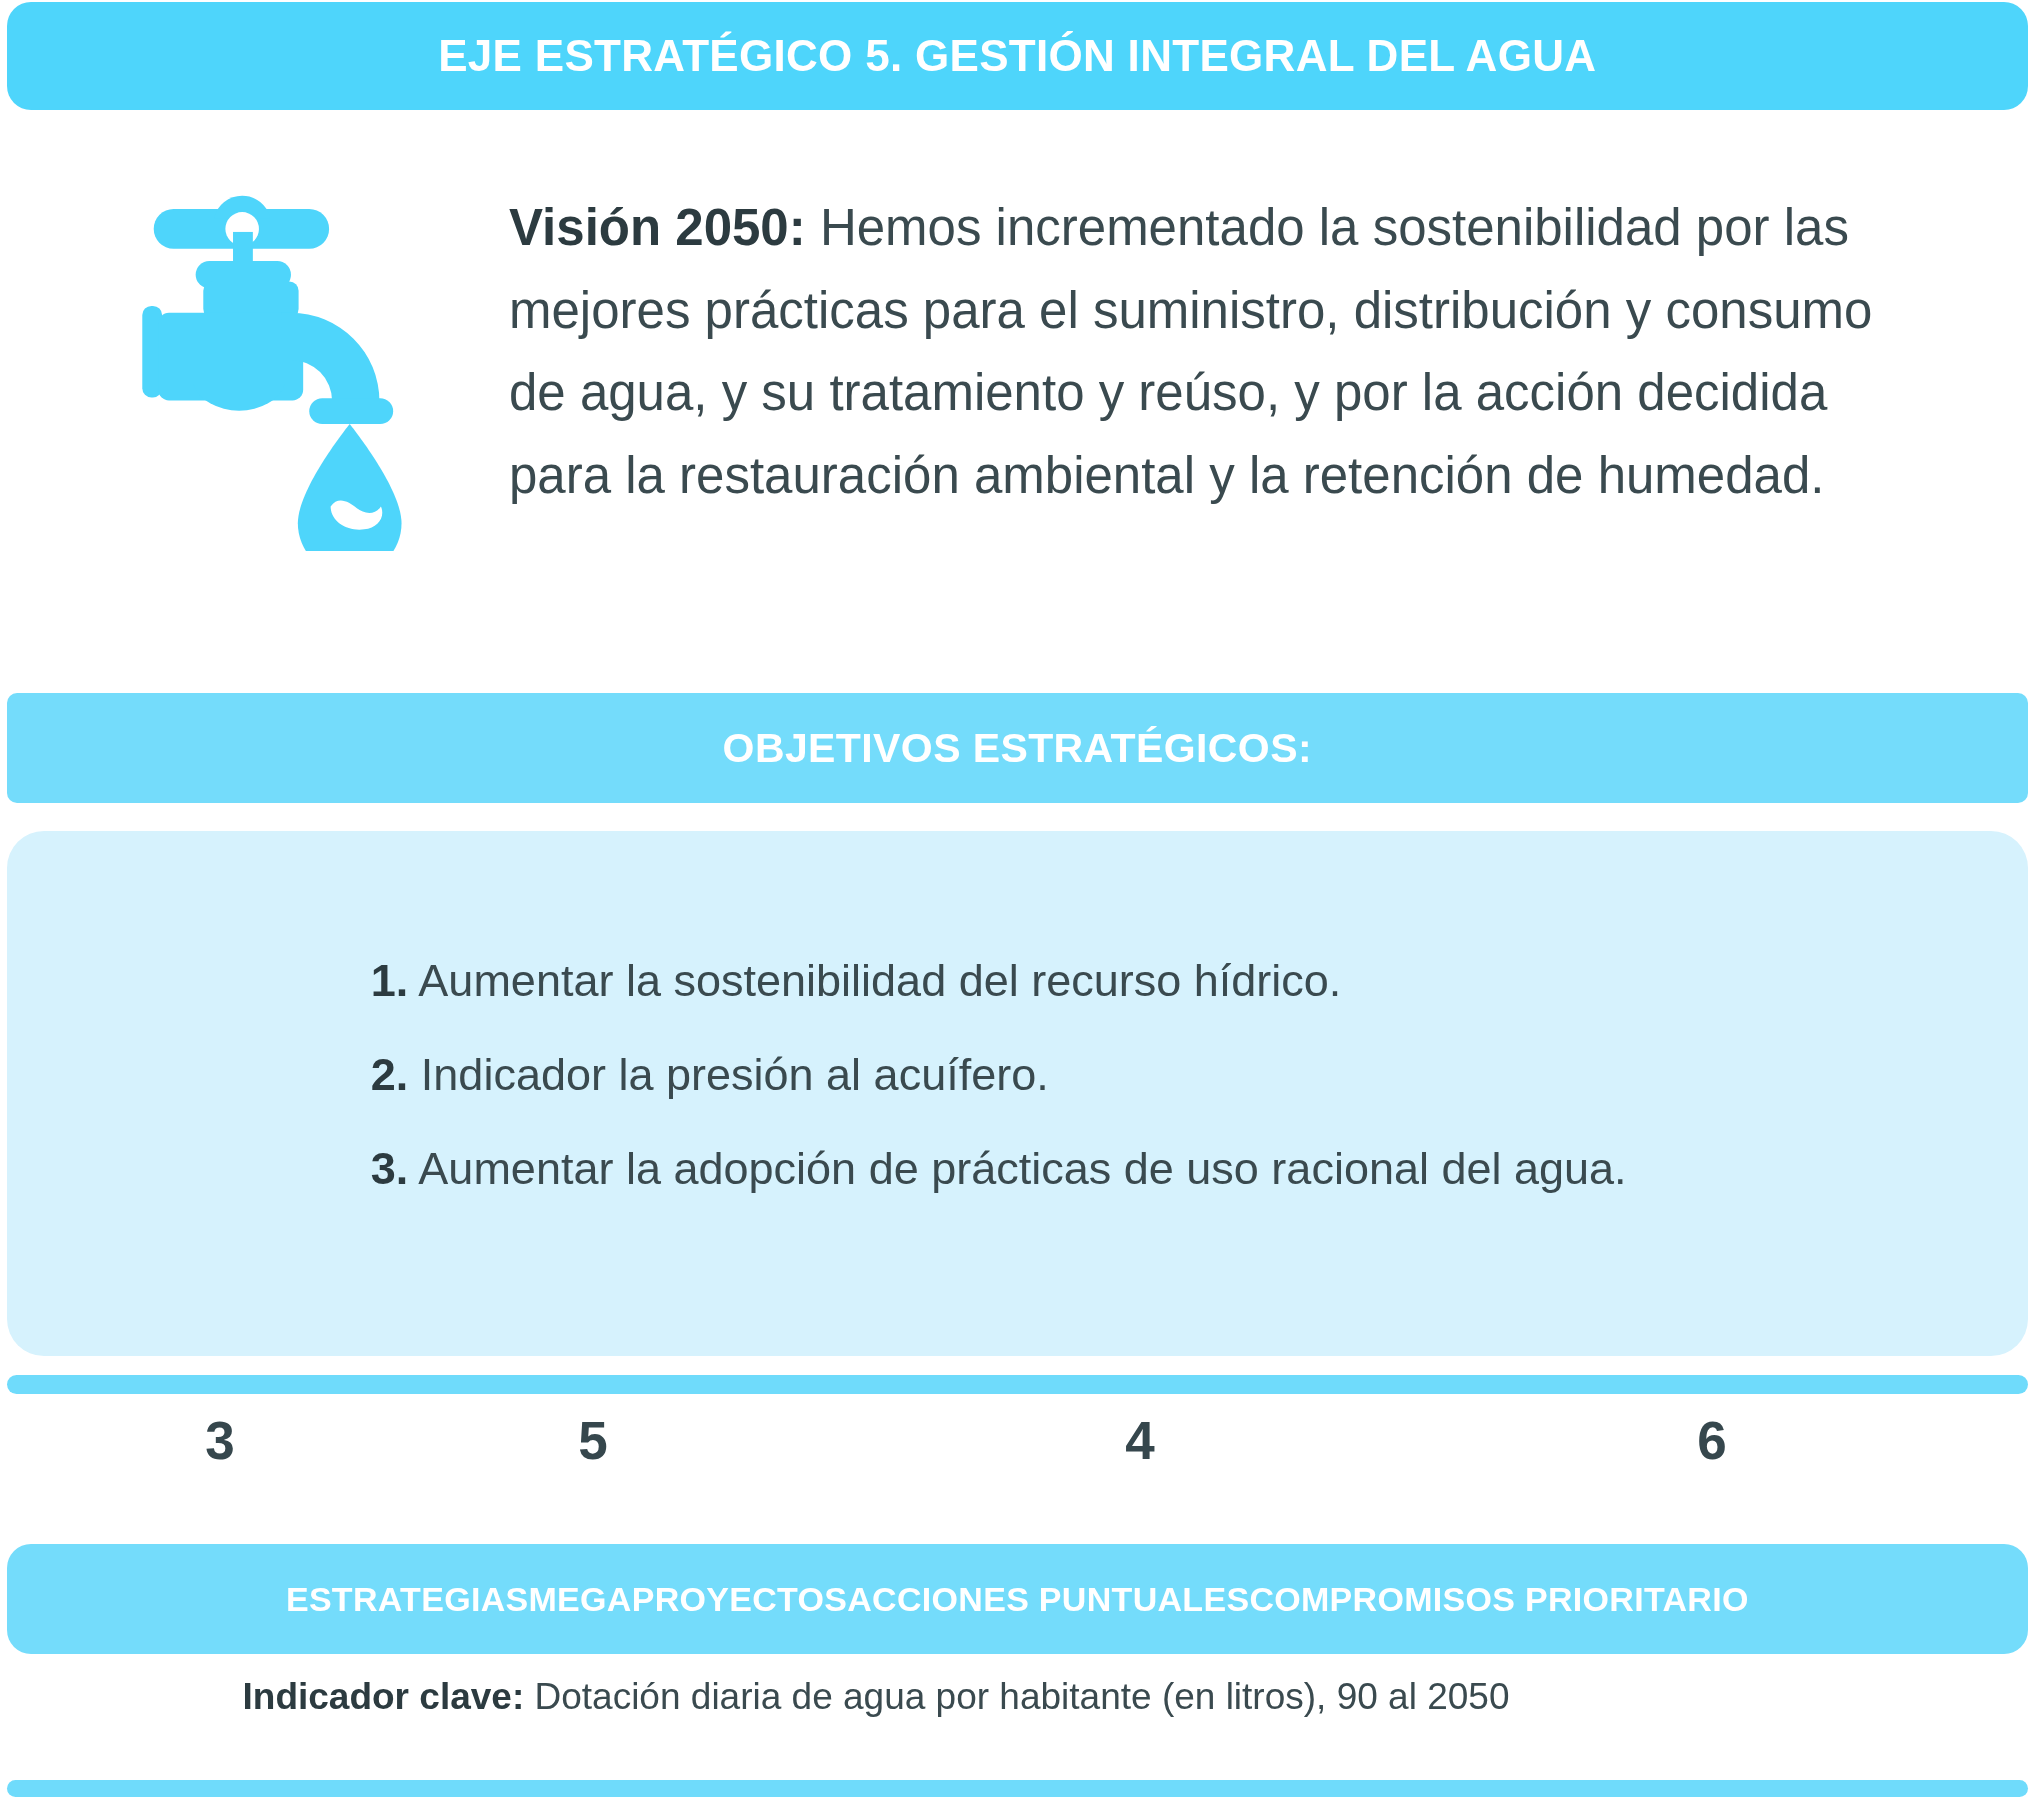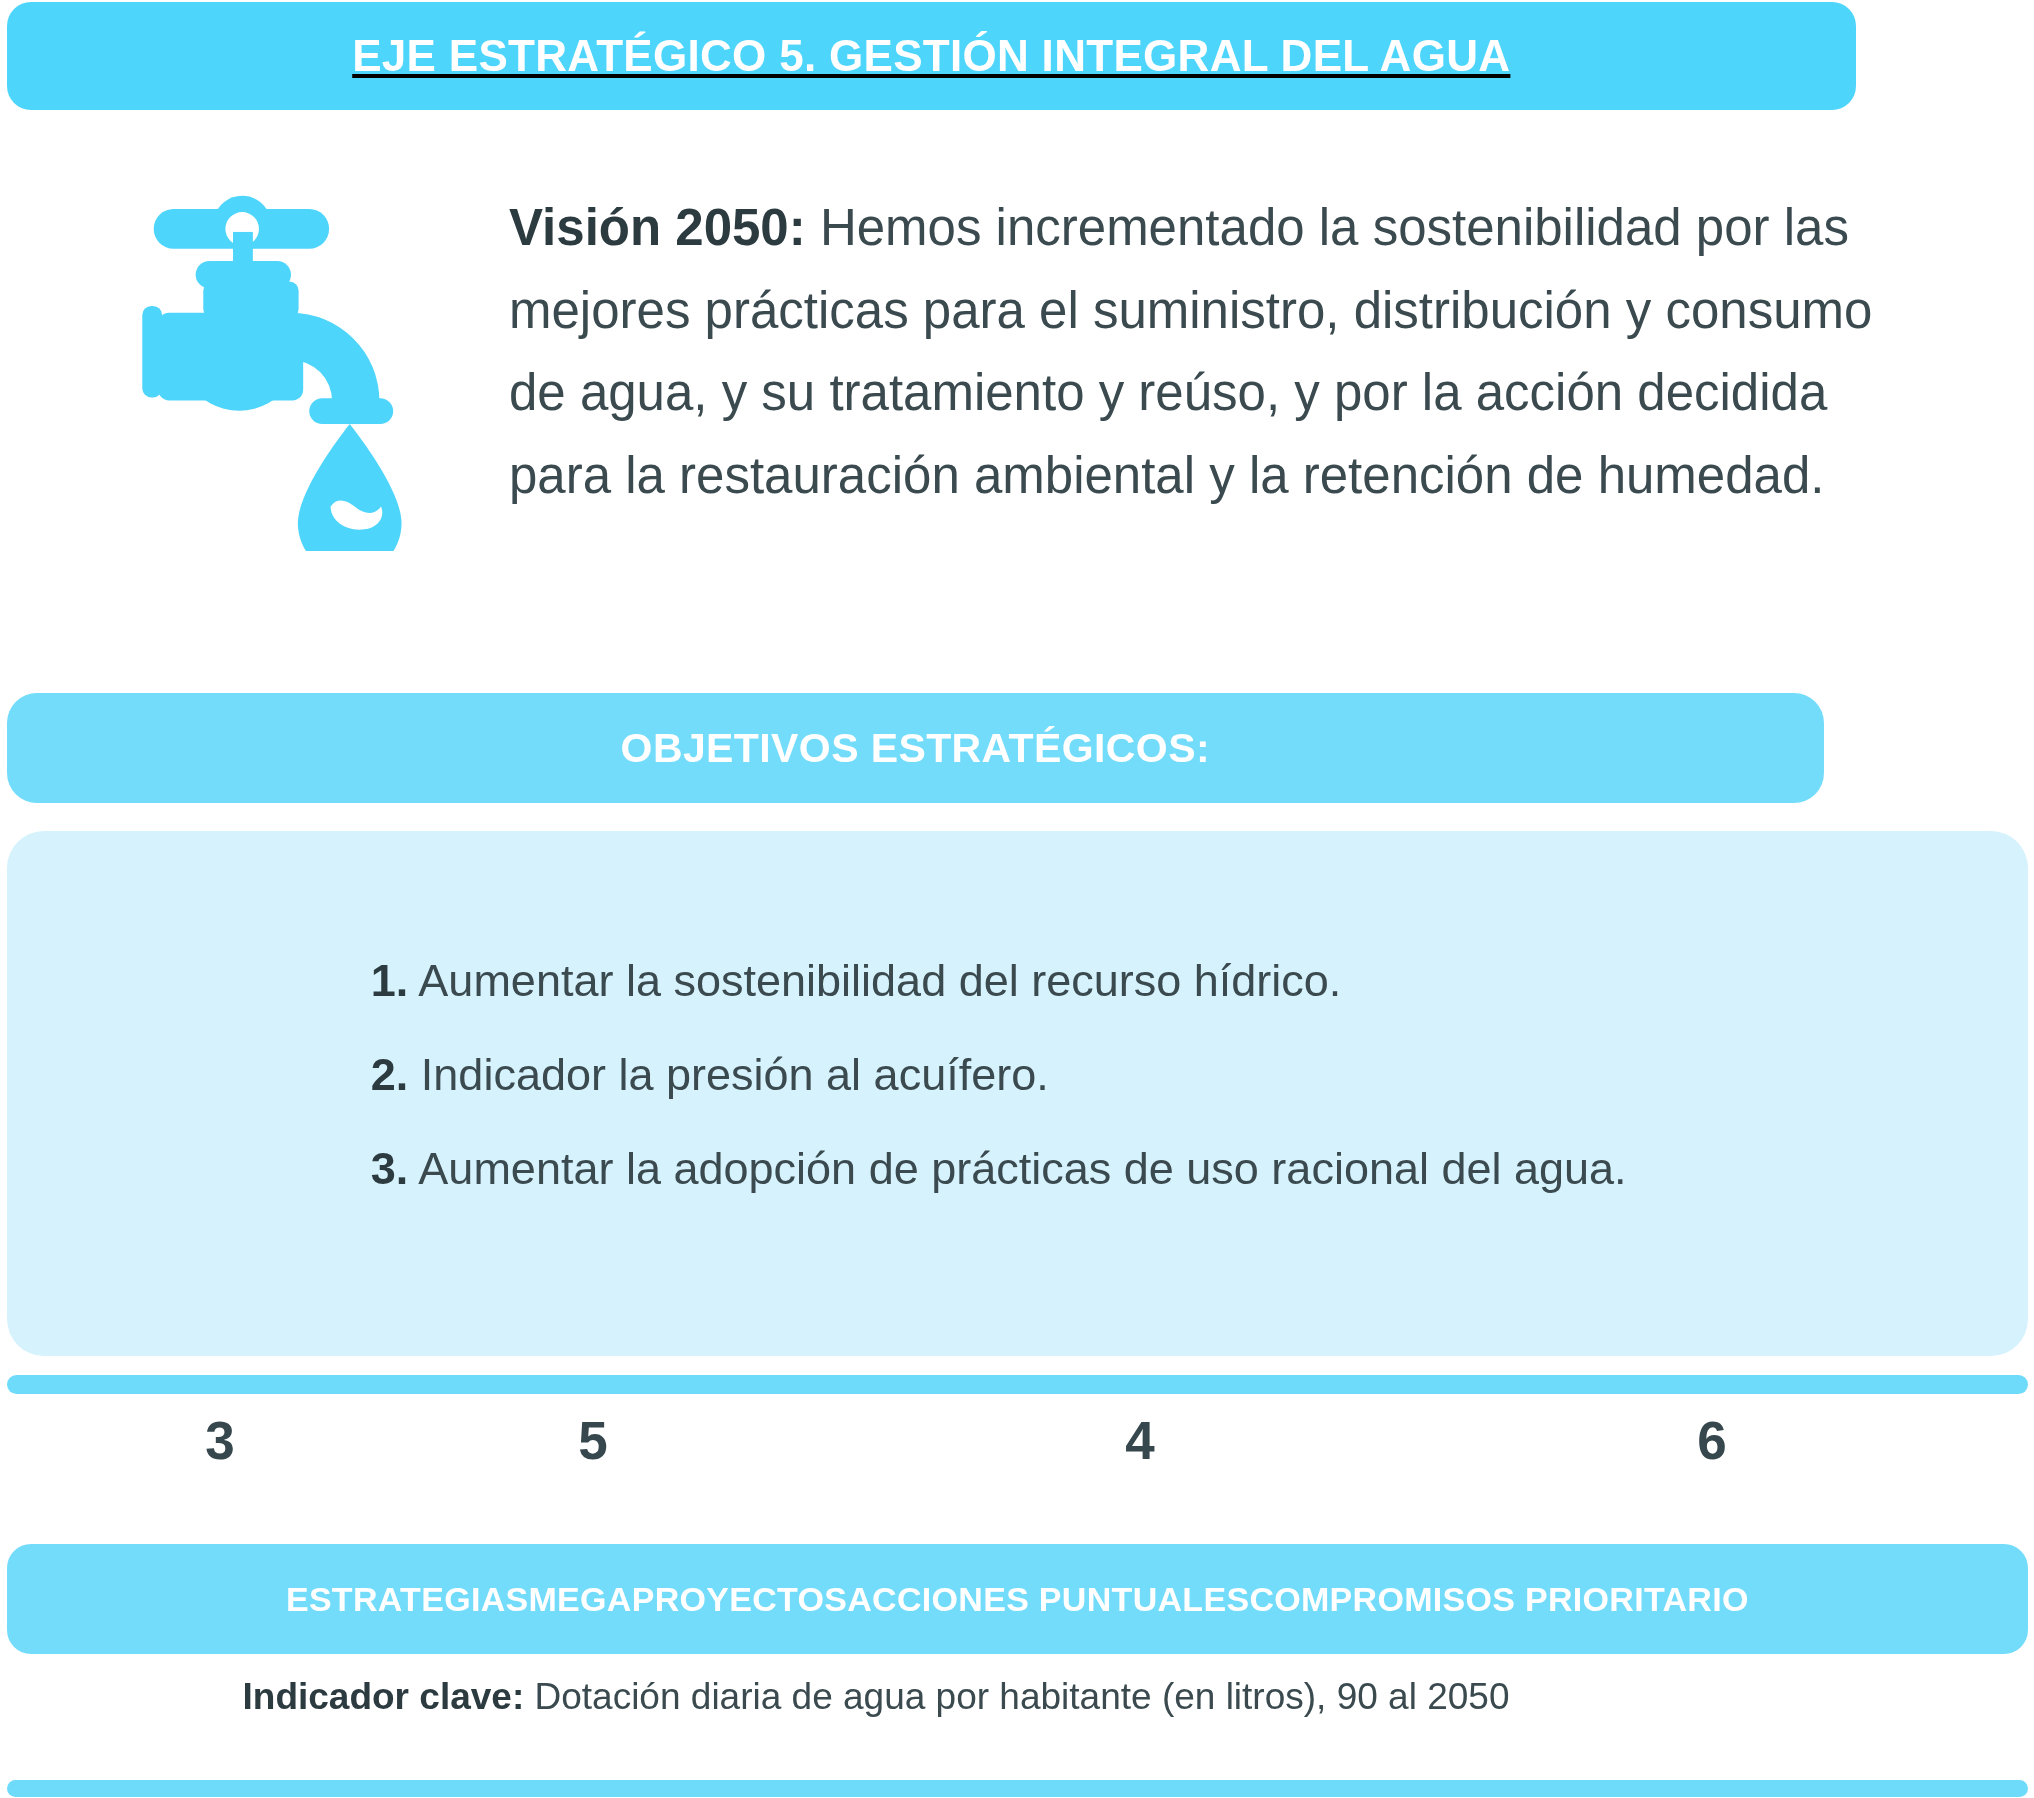--- a/index.html
+++ b/index.html
@@ -20,29 +20,28 @@
     width: 2034px;
     height: 1798px;
     background: #ffffff;
   }
 
   
   .header-bar {
     position: absolute;
     left: 6.8px;
     top: 1.7px;
-    width: 1849px;
+    width: 2021px;
     height: 108px;
     background: #4ed5fb;
     border-radius: 24px;
     display: flex;
     align-items: center;
     justify-content: center;
     box-sizing: border-box;
-    text-decoration: underline;
   }
   .header-title {
     color: #ffffff;
     font-size: 44px;
     font-weight: bold;
     letter-spacing: 0.3px;
     text-align: center;
     line-height: 1;
     white-space: nowrap;
   }
@@ -75,24 +74,24 @@
   .vision-text b {
     font-weight: bold;
     color: #2c3b40;
   }
 
   
   .objetivos-bar {
     position: absolute;
     left: 6.8px;
     top: 693px;
-    width: 1817px;
+    width: 2021px;
     height: 110px;
     background: #74dcfb;
-    border-radius: 30px;
+    border-radius: 10px;
     display: flex;
     align-items: center;
     justify-content: center;
     box-sizing: border-box;
   }
   .objetivos-bar-title {
     color: #ffffff;
     font-size: 41px;
     font-weight: bold;
     letter-spacing: 0.4px;

